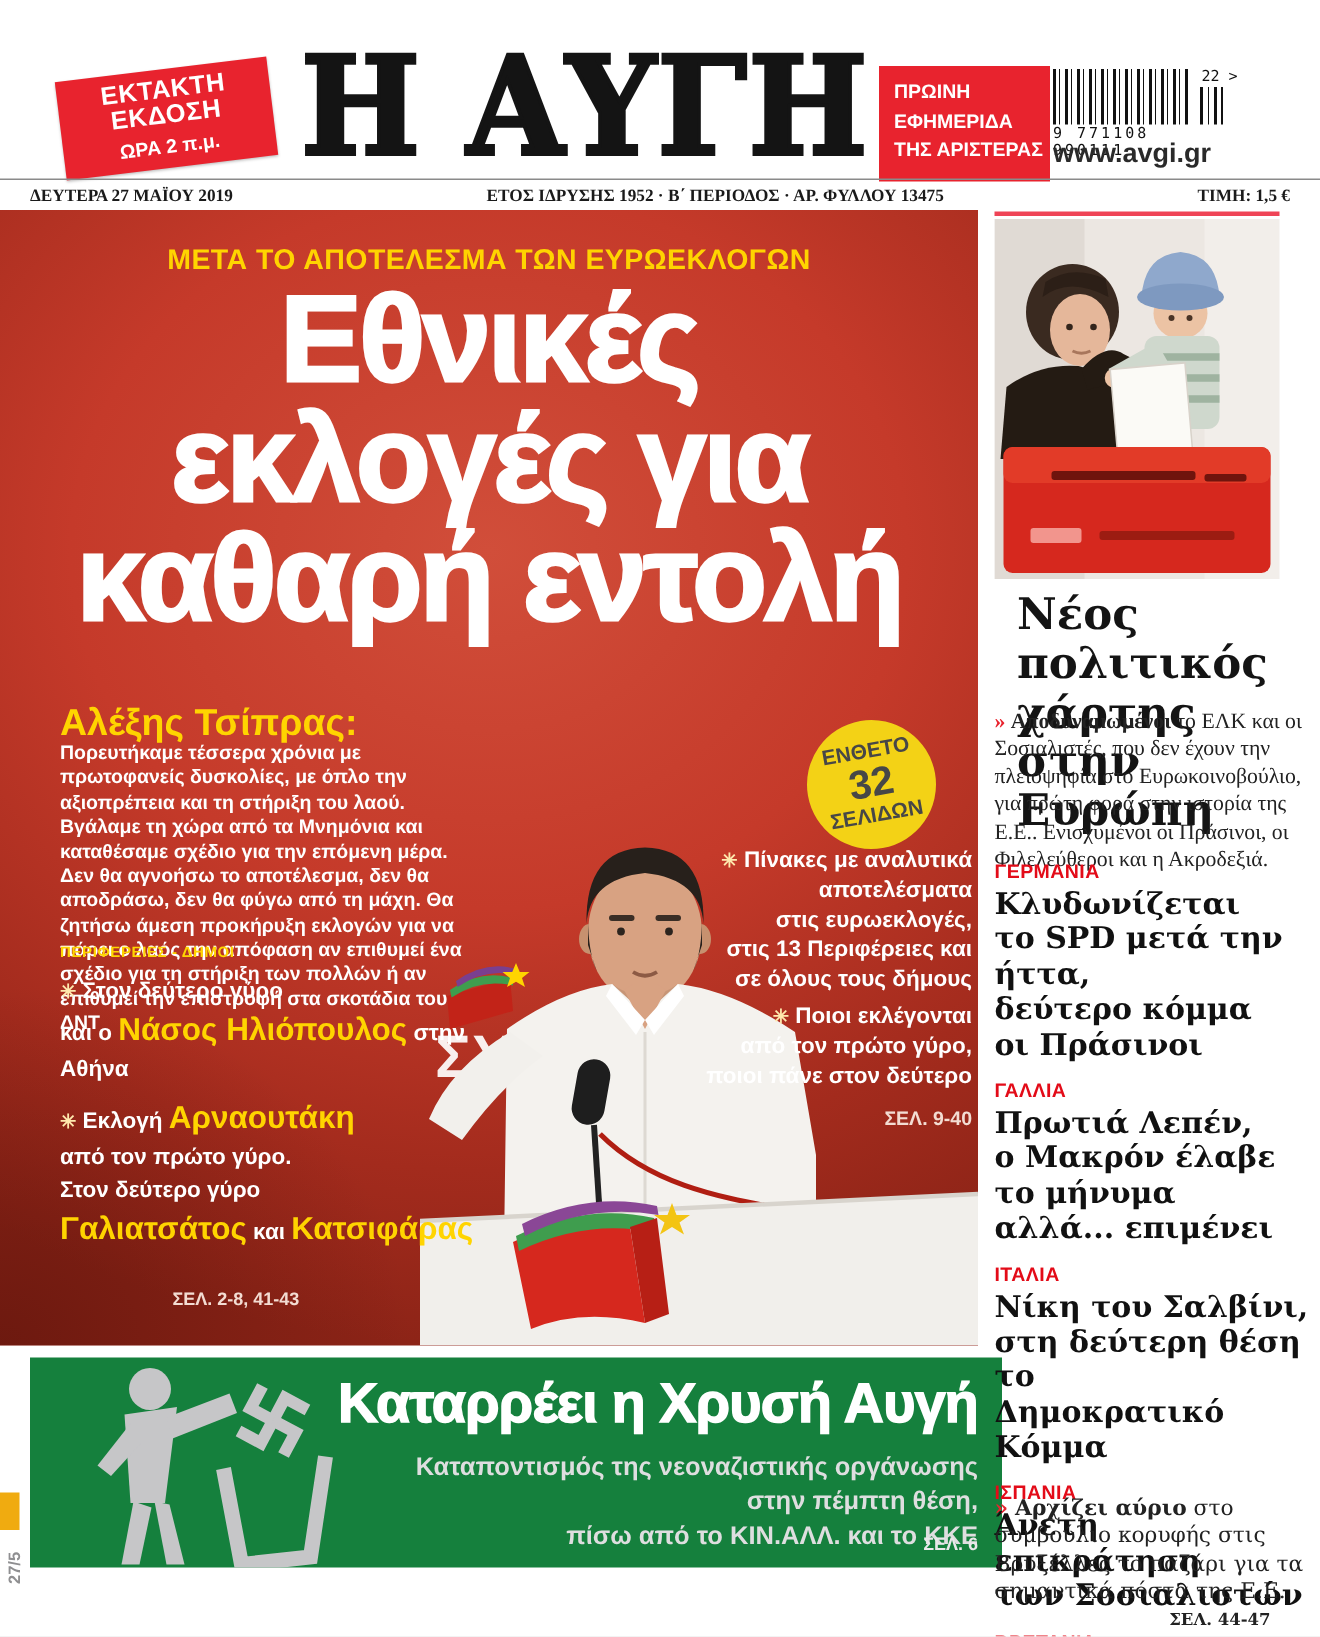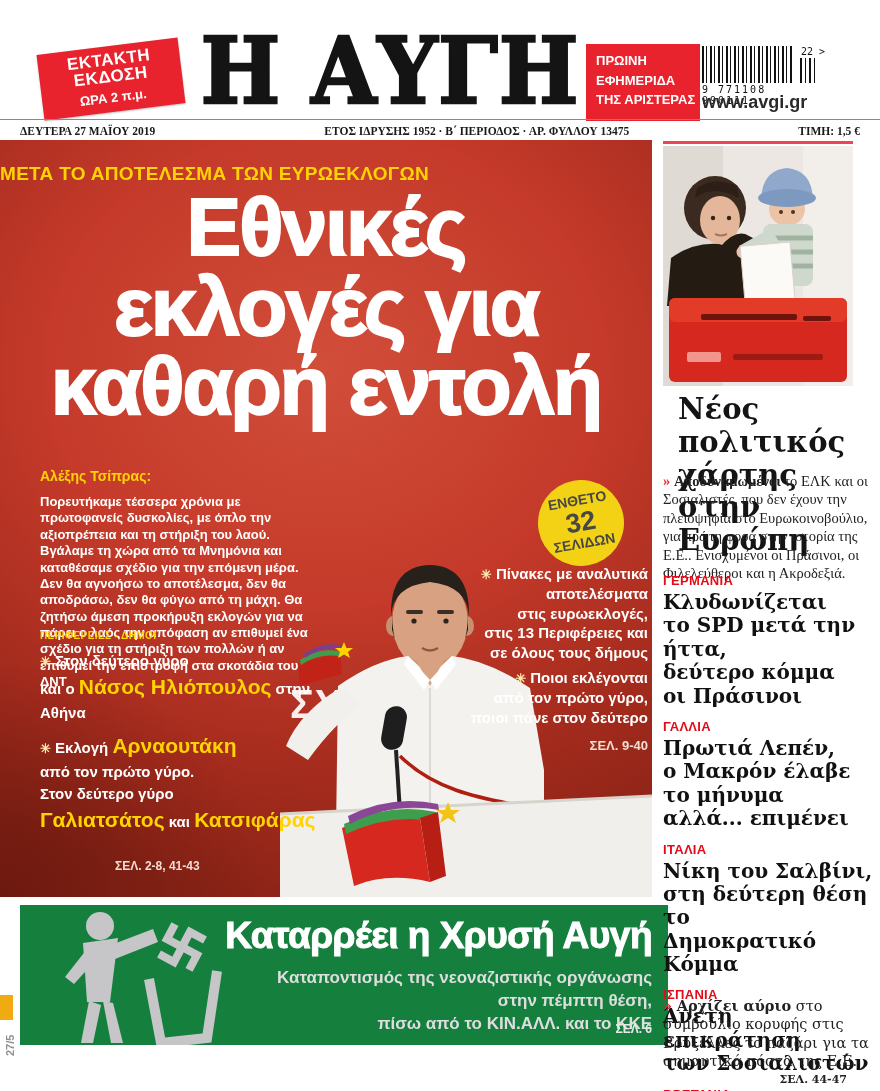--- a/index.html
+++ b/index.html
@@ -32,26 +32,26 @@
   .dateline{position:absolute;left:0;top:122px;width:880px;height:17px;display:flex;
             align-items:center;font-family:"Liberation Serif",serif;font-weight:bold;
             font-size:11.5px;color:#1a1a1a;padding:0 20px;box-sizing:border-box;}
   .dateline .mid{flex:1;text-align:center;}
 
   
   .main-red{position:absolute;left:0;top:140px;width:652px;height:757px;overflow:hidden;
     background:radial-gradient(95% 70% at 50% 30%,#d14e3a 0%,#c53a2a 45%,#a32b1d 78%,#8d2417 100%);}
   .red-vignette{position:absolute;left:0;bottom:0;width:60%;height:45%;pointer-events:none;
     background:radial-gradient(100% 100% at 0% 100%,rgba(70,12,6,.45),transparent 70%);}
-  .kicker{position:absolute;left:0;top:23px;width:652px;text-align:left;color:#ffd400;
+  .kicker{position:absolute;left:0;top:23px;width:652px;text-align:center;color:#ffd400;
           font-size:19px;font-weight:bold;letter-spacing:.3px;}
   .headline{position:absolute;left:0;top:47px;width:652px;text-align:center;color:#fff;
             font-weight:bold;font-size:82px;line-height:.97;letter-spacing:-2px;
             -webkit-text-stroke:2px #fff;}
-  .quote-label{position:absolute;left:40px;top:328px;color:#ffd400;font-size:14px;font-weight:bold;}
+  .quote-label{position:absolute;left:40px;top:328px;color:#ffd400;font-size:25px;font-weight:bold;}
   .quote{position:absolute;left:40px;top:354px;width:274px;color:#fff;font-weight:bold;
          font-size:13px;line-height:1.26;}
   .regions{position:absolute;left:40px;top:490px;width:300px;color:#fff;}
   .rg-title{color:#ffd400;font-size:10px;font-weight:bold;letter-spacing:.4px;margin-bottom:9px;}
   .rg-line{font-size:15px;font-weight:bold;line-height:1.45;}
   .rg-name{color:#ffd400;font-size:21px;font-weight:bold;}
   .rg-gap{height:7px;}
   .rg-pages{margin:24px 0 0 75px;font-size:12px;font-weight:bold;color:#f3dcd2;}
   .star{color:#ffe9ae;font-size:13px;}
 

